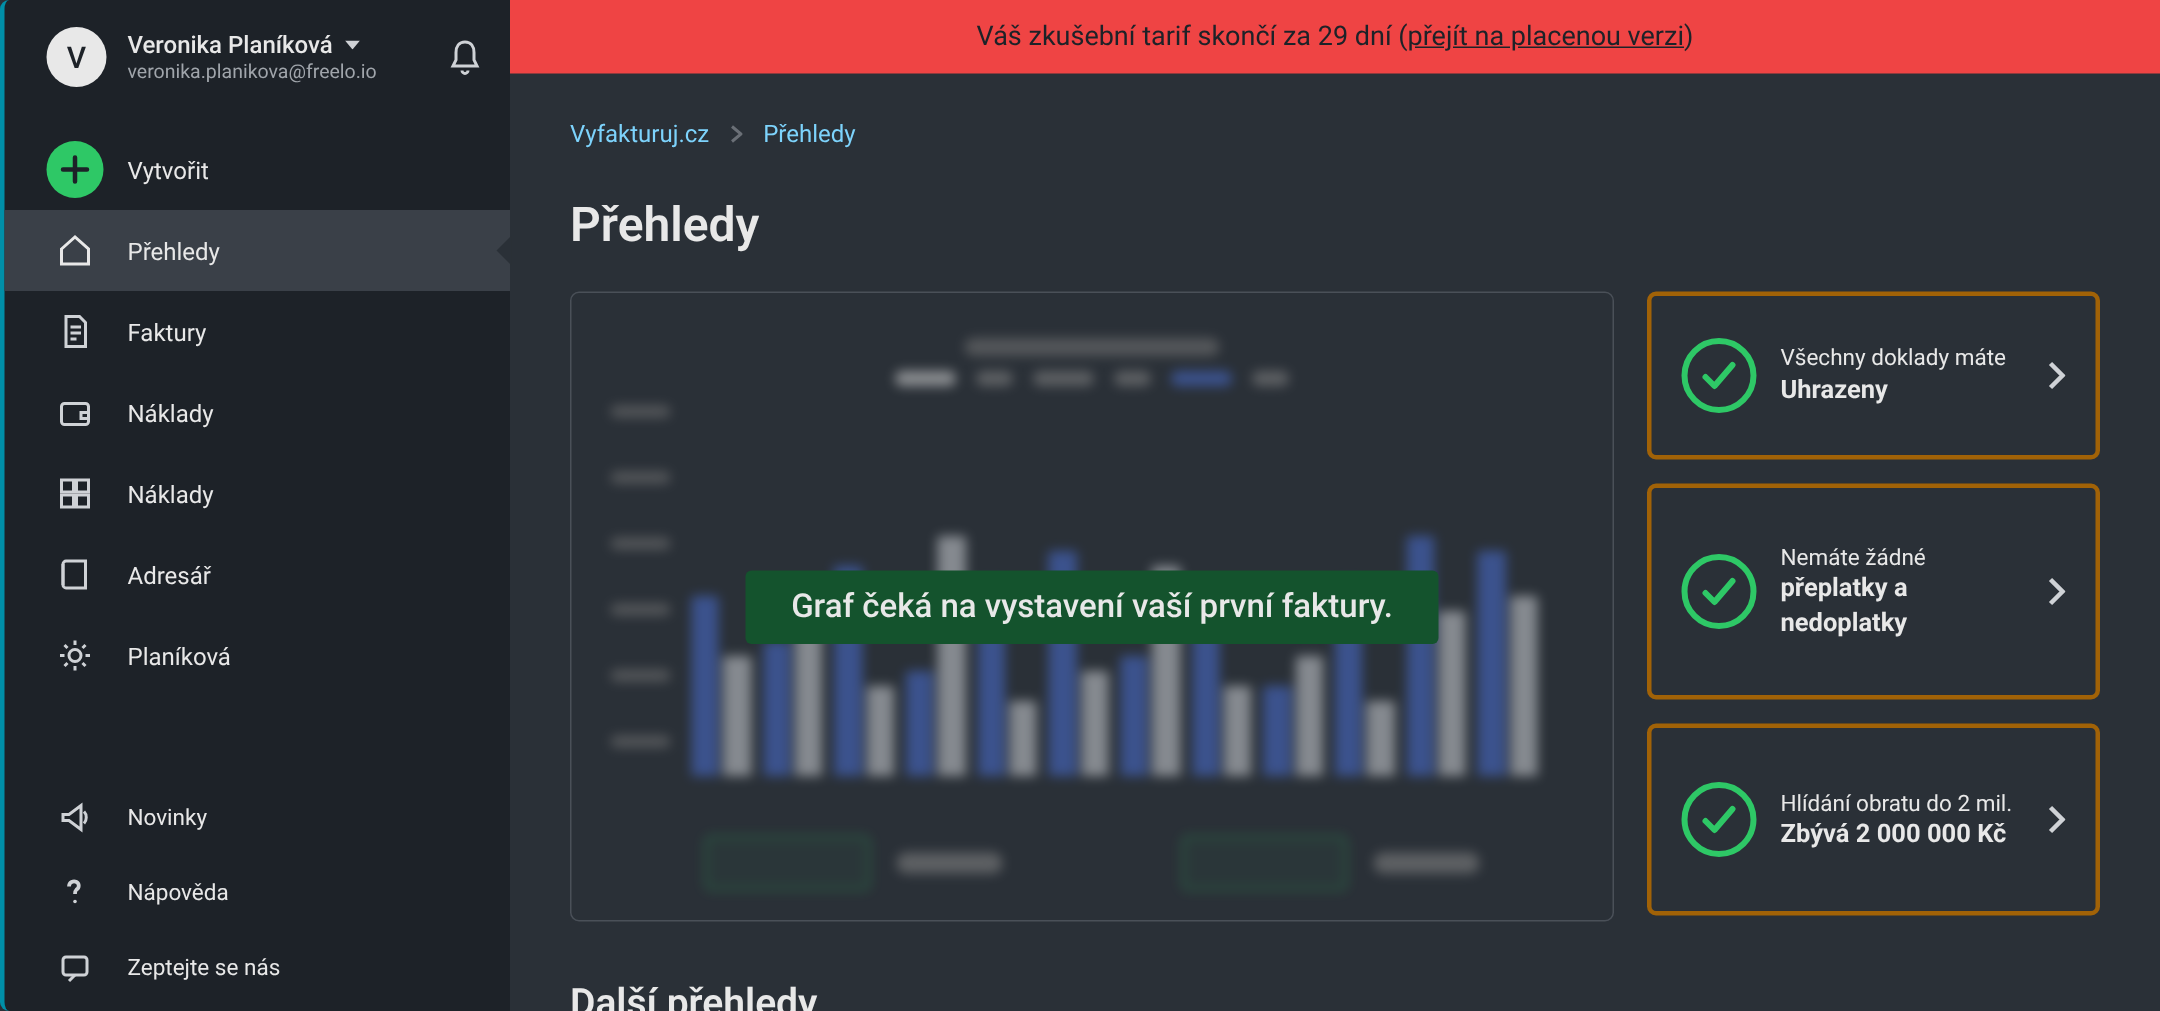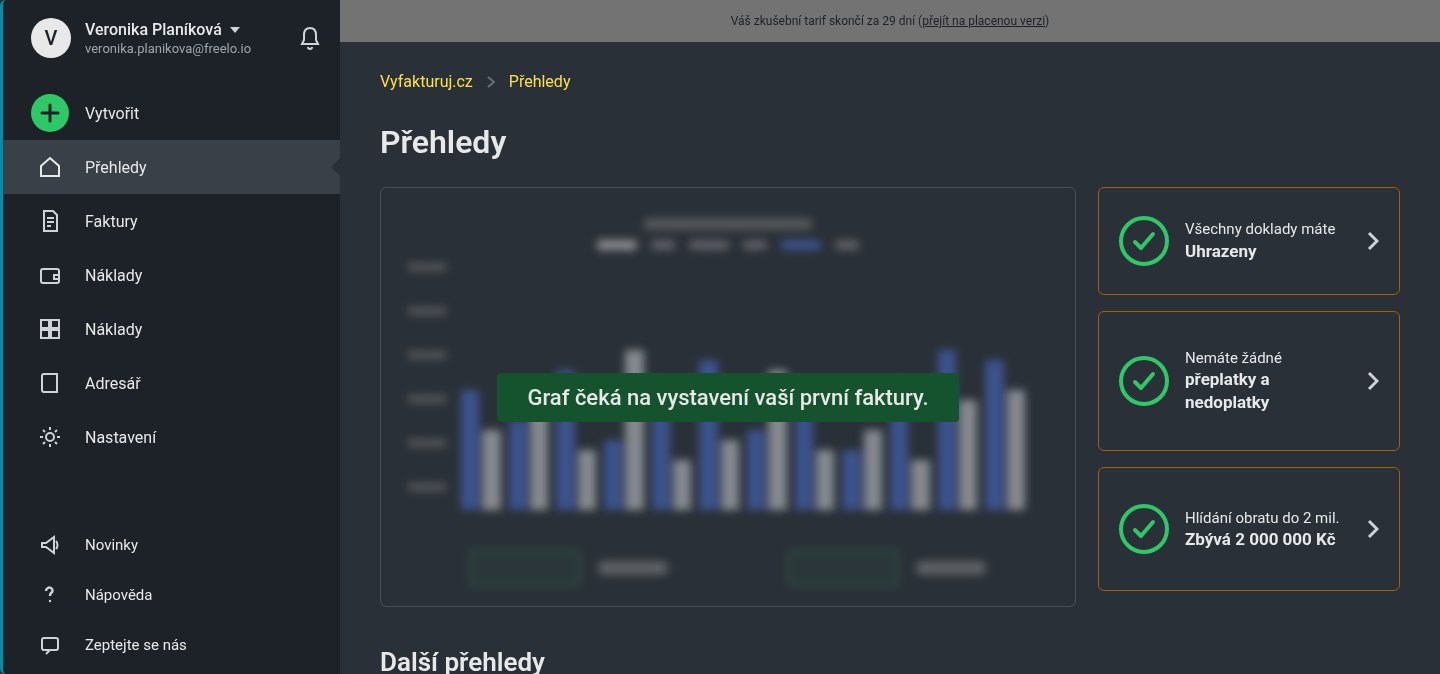--- a/index.html
+++ b/index.html
@@ -29,24 +29,24 @@
   border-bottom: 10px solid transparent;
   border-right: 10px solid #2a3037;
 }
 .nav-icon { width: 26px; height: 26px; display: flex; align-items: center; justify-content: center; flex-shrink: 0;}
 .plus-btn { width: 38px; height: 38px; border-radius: 50%; background: #2ec866; display: flex; align-items: center; justify-content: center; margin-left: -6px; margin-right: -6px;}
 .sidebar-bottom { margin-top: auto; display: flex; flex-direction: column; padding-bottom: 4px; justify-content: space-between;}
 .sidebar-bottom .nav-item { font-size: 15px; padding: 12px 18px 12px 34px;}
 
 
 .main { flex: 1; display: flex; flex-direction: column; overflow: hidden; background: #2a3037; }
-.trial-banner { background: #737373; color: #1d2228; text-align: center; padding: 14px 10px; font-size: 12px;}
+.trial-banner { background: #ef4444; color: #1d2228; text-align: center; padding: 14px 10px; font-size: 18px;}
 .trial-banner a { color: #1d2228; text-decoration: underline; }
 .content { padding: 24px 40px 0 40px; overflow-y: auto; }
-.breadcrumb { display: flex; align-items: center; gap: 14px; font-size: 16px; color: #fde047; margin-top: 6px;}
+.breadcrumb { display: flex; align-items: center; gap: 14px; font-size: 16px; color: #7dd3fc; margin-top: 6px;}
 .breadcrumb .sep { color: #6a6f76; }
 .page-title { font-size: 32px; font-weight: 600; margin-top: 32px; color: #e8e8e8;}
 .dash-row { display: flex; gap: 22px; margin-top: 26px; }
 .chart-card { flex: 1; border: 1px solid #4a5058; border-radius: 6px; position: relative; min-height: 420px; display: flex; align-items: center; justify-content: center; background: #2a3037;}
 .chart-placeholder { position: absolute; inset: 20px; display:flex; flex-direction:column; align-items:center; filter: blur(4px); opacity:0.55;}
 .chart-title-ph { width:170px; height:12px; background:#777; border-radius:6px; margin:10px 0;}
 .chart-legend-ph { display:flex; gap:14px; margin-bottom:20px;}
 .chart-legend-ph span { display:inline-block; height:10px; border-radius:4px; background:#888;}
 .chart-bars-area { flex:1; width:100%; display:flex; align-items:flex-end; gap:8px; padding:0 30px 30px 60px; position:relative;}
 .chart-bars-area .col { flex:1; display:flex; gap:3px; align-items:flex-end;}
@@ -54,21 +54,21 @@
 .chart-bars-area .b1 { background:#4a6fd4;}
 .chart-bars-area .b2 { background:#d0d3d8;}
 .axis-labels { position:absolute; left:6px; top:55px; bottom:95px; display:flex; flex-direction:column; justify-content:space-between;}
 .axis-labels span { display:block; width:40px; height:8px; background:#777; border-radius:4px;}
 .chart-badges { display:flex; gap:120px; margin-top:10px;}
 .chart-badge-group { display:flex; gap:18px; align-items:center;}
 .chart-badge { width:110px; height:36px; border:1px solid #2ec866; border-radius:4px; background:rgba(46,200,102,0.08);}
 .chart-badge2 { width:70px; height:14px; background:#888; border-radius:6px;}
 .overlay-msg { position: relative; z-index: 2; background: #14532d; padding: 12px 30px; border-radius: 4px; font-size: 22px; font-weight: 500; color: #e8e8e8;}
 .status-col { width: 302px; display: flex; flex-direction: column; gap: 16px; flex-shrink:0;}
-.status-card { border: 1px solid #a16207; border-radius: 6px; padding: 28px 20px; display: flex; align-items: center; gap: 16px; cursor:pointer;}
+.status-card { border: 3px solid #a16207; border-radius: 6px; padding: 28px 20px; display: flex; align-items: center; gap: 16px; cursor:pointer;}
 .status-card.tall { padding: 36px 20px;}
 .check-circle { width: 50px; height: 50px; border-radius: 50%; border: 4px solid #2ec866; display: flex; align-items: center; justify-content: center; flex-shrink:0;}
 .status-text { flex:1; font-size: 15px; line-height:1.35;}
 .status-text .strong { font-weight:700; font-size: 17px;}
 .chevron { flex-shrink:0;}
 .section-heading { font-size: 26px; font-weight: 600; margin-top: 40px; color:#e8e8e8;}
 
 svg { display:block; }
 </style>
 </head>
@@ -154,21 +154,21 @@
         </span>
         <span>Adresář</span>
       </div>
       <div class="nav-item">
         <span class="nav-icon">
           <svg width="26" height="26" viewBox="0 0 26 26" fill="none" stroke="#cfd2d6" stroke-width="2">
               <circle cx="13" cy="13" r="4"></circle>
               <path d="M13 3 V6 M13 20 V23 M3 13 H6 M20 13 H23 M6 6 L8 8 M18 18 L20 20 M6 20 L8 18 M18 8 L20 6"></path>
             </svg>
         </span>
-        <span>Nastavení</span>
+        <span>Planíková</span>
       </div>
     </nav>
 
     <div class="sidebar-bottom">
       <div class="nav-item">
         <span class="nav-icon">
           <svg width="24" height="24" viewBox="0 0 24 24" fill="none" stroke="#cfd2d6" stroke-width="2">
               <path d="M4 10 V14 H8 L16 20 V4 L8 10 Z"></path>
               <path d="M18 8 C20 10 20 14 18 16"></path>
             </svg>

